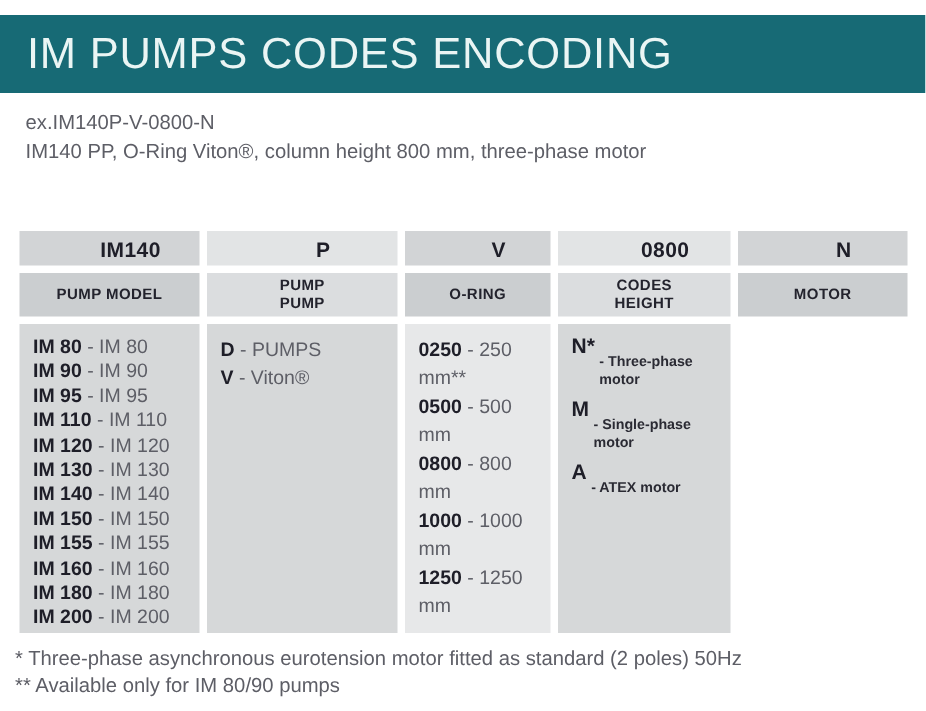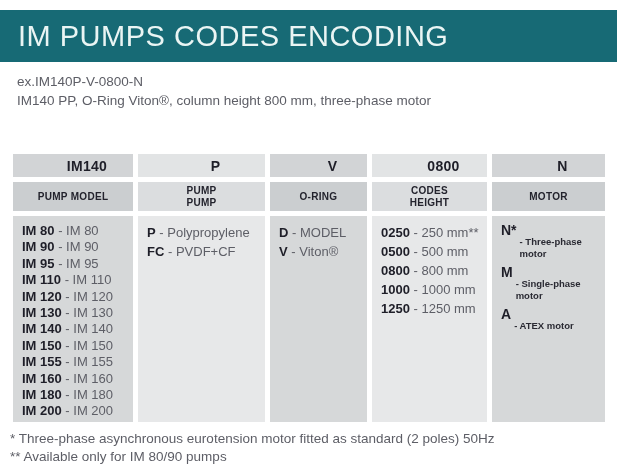--- a/index.html
+++ b/index.html
@@ -157,26 +157,22 @@
         <div class="entry"><span class="entry-key">IM 110</span><span class="entry-sep"> - </span><span class="entry-value">IM 110</span></div>
         <div class="entry"><span class="entry-key">IM 120</span><span class="entry-sep"> - </span><span class="entry-value">IM 120</span></div>
         <div class="entry"><span class="entry-key">IM 130</span><span class="entry-sep"> - </span><span class="entry-value">IM 130</span></div>
         <div class="entry"><span class="entry-key">IM 140</span><span class="entry-sep"> - </span><span class="entry-value">IM 140</span></div>
         <div class="entry"><span class="entry-key">IM 150</span><span class="entry-sep"> - </span><span class="entry-value">IM 150</span></div>
         <div class="entry"><span class="entry-key">IM 155</span><span class="entry-sep"> - </span><span class="entry-value">IM 155</span></div>
         <div class="entry"><span class="entry-key">IM 160</span><span class="entry-sep"> - </span><span class="entry-value">IM 160</span></div>
         <div class="entry"><span class="entry-key">IM 180</span><span class="entry-sep"> - </span><span class="entry-value">IM 180</span></div>
         <div class="entry"><span class="entry-key">IM 200</span><span class="entry-sep"> - </span><span class="entry-value">IM 200</span></div>
       </div>
-      <div class="data-cell col-1 cell-even">
-        <div class="entry"><span class="entry-key">P</span><span class="entry-sep"> - </span><span class="entry-value">Polypropylene</span></div>
-        <div class="entry"><span class="entry-key">FC</span><span class="entry-sep"> - </span><span class="entry-value">PVDF+CF</span></div>
-      </div>
       <div class="data-cell col-2 cell-odd">
-        <div class="entry"><span class="entry-key">D</span><span class="entry-sep"> - </span><span class="entry-value">MODEL</span></div>
+        <div class="entry"><span class="entry-key">D</span><span class="entry-sep"> - </span><span class="entry-value">PUMPS</span></div>
         <div class="entry"><span class="entry-key">V</span><span class="entry-sep"> - </span><span class="entry-value">Viton®</span></div>
       </div>
       <div class="data-cell col-3 cell-even">
         <div class="entry"><span class="entry-key">0250</span><span class="entry-sep"> - </span><span class="entry-value">250 mm**</span></div>
         <div class="entry"><span class="entry-key">0500</span><span class="entry-sep"> - </span><span class="entry-value">500 mm</span></div>
         <div class="entry"><span class="entry-key">0800</span><span class="entry-sep"> - </span><span class="entry-value">800 mm</span></div>
         <div class="entry"><span class="entry-key">1000</span><span class="entry-sep"> - </span><span class="entry-value">1000 mm</span></div>
         <div class="entry"><span class="entry-key">1250</span><span class="entry-sep"> - </span><span class="entry-value">1250 mm</span></div>
       </div>
       <div class="data-cell col-4 cell-odd motor">

